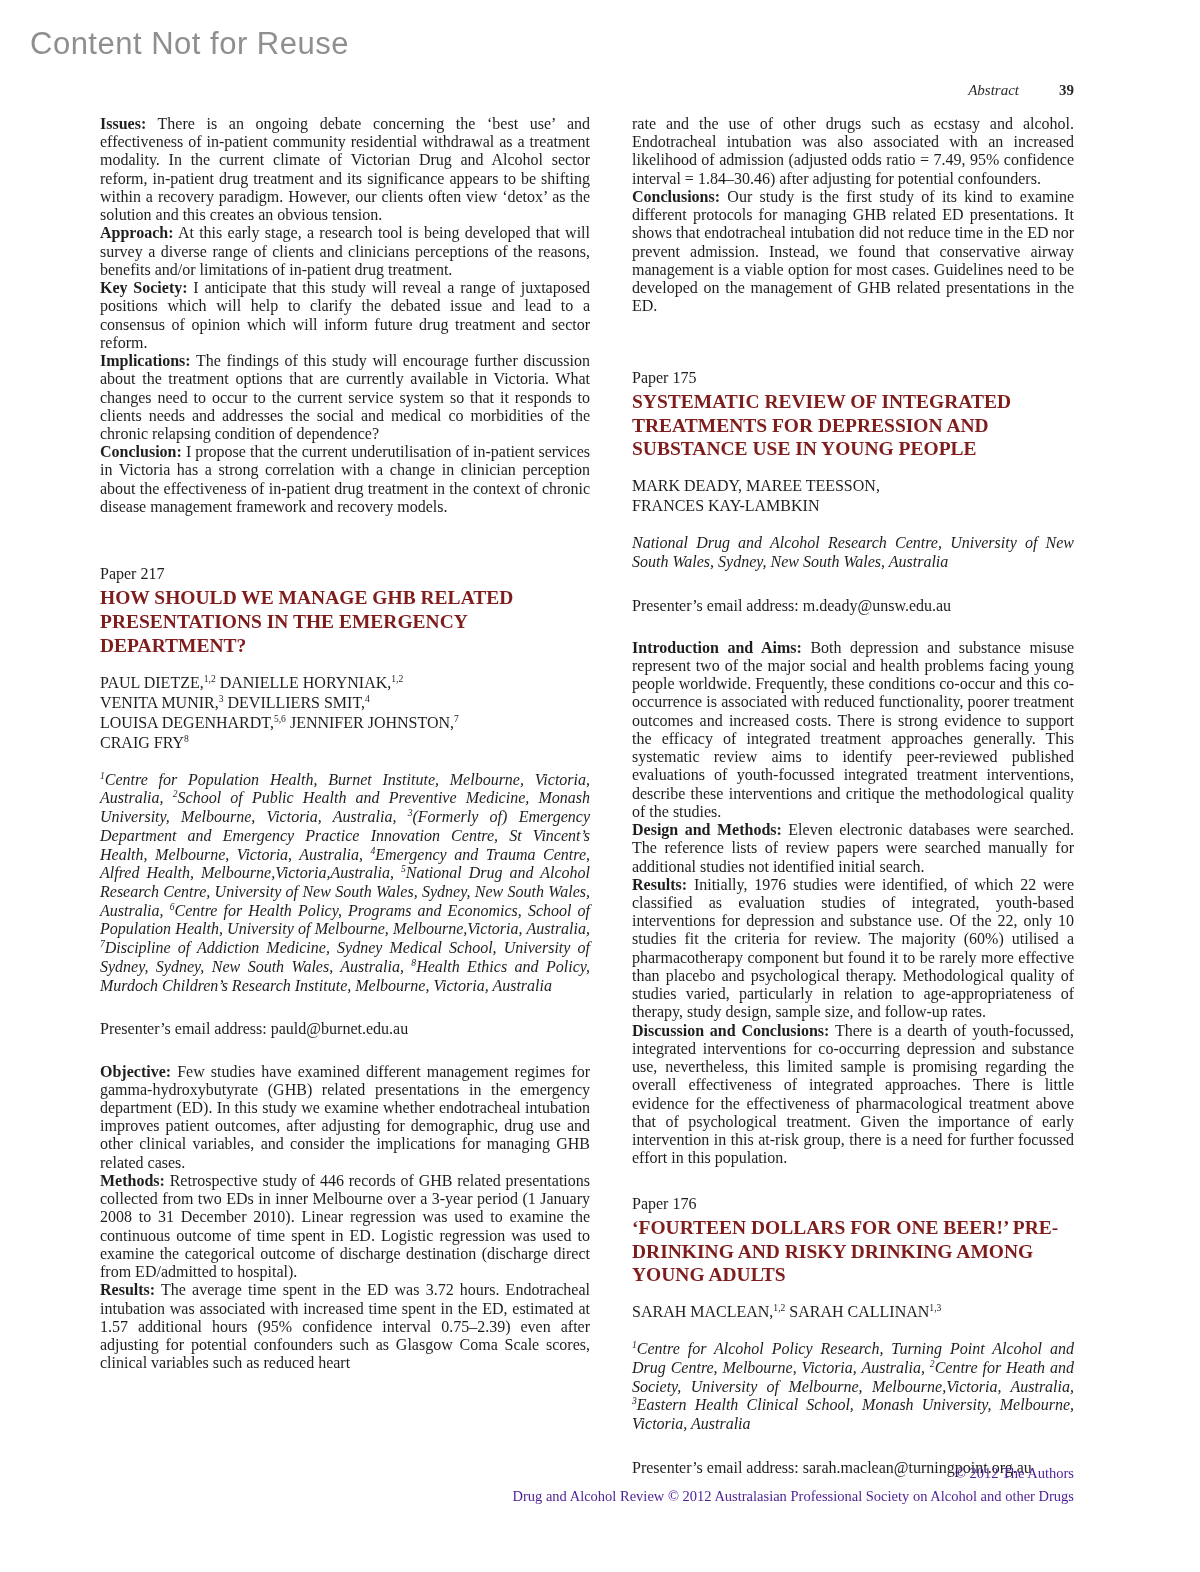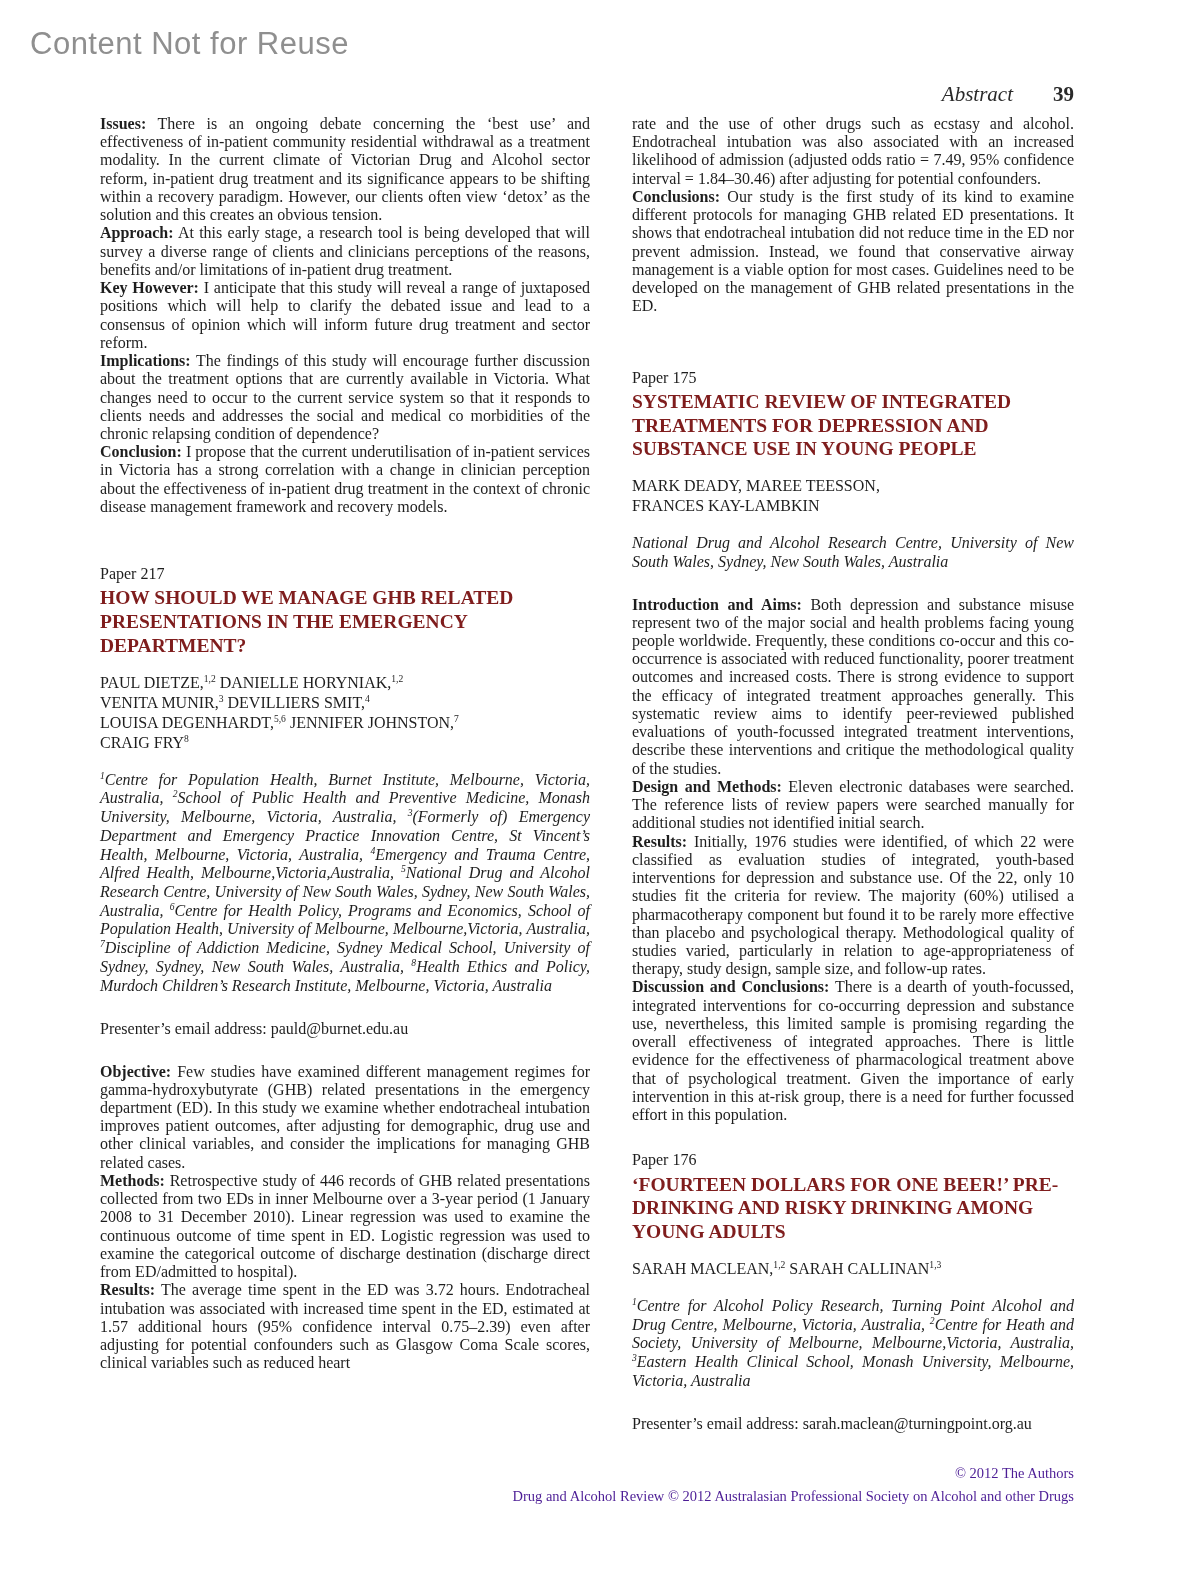--- a/index.html
+++ b/index.html
@@ -18,21 +18,21 @@
     left:30px;
     font-family:"Liberation Sans", sans-serif;
     font-size:31px;
     color:#8f8f8f;
     letter-spacing:0.5px;
   }
   .running-head{
     position:absolute;
     top:82px;
     right:90px;
-    font-size:21px;
+    font-size:15px;
     color:#2a2a2a;
   }
   .rh-label{font-style:italic;margin-right:40px;}
   .rh-page{font-weight:bold;}
   .columns{
     position:absolute;
     top:115px;
     left:100px;
     right:90px;
     display:flex;
@@ -108,21 +108,21 @@
     <span class="rh-label">Abstract</span><span class="rh-page">39</span>
   </div>
 
   <div class="columns">
 
     <div class="col-left">
 
       <div>
         <p class="para"><b>Issues:</b><span> There is an ongoing debate concerning the ‘best use’ and effectiveness of in-patient community residential withdrawal as a treatment modality. In the current climate of Victorian Drug and Alcohol sector reform, in-patient drug treatment and its significance appears to be shifting within a recovery paradigm. However, our clients often view ‘detox’ as the solution and this creates an obvious tension.</span></p>
         <p class="para"><b>Approach:</b><span> At this early stage, a research tool is being developed that will survey a diverse range of clients and clinicians perceptions of the reasons, benefits and/or limitations of in-patient drug treatment.</span></p>
-        <p class="para"><b>Key However:</b><span> I anticipate that this study will reveal a range of juxtaposed positions which will help to clarify the debated issue and lead to a consensus of opinion which will inform future drug treatment and sector reform.</span></p>
+        <p class="para"><b>Key Society:</b><span> I anticipate that this study will reveal a range of juxtaposed positions which will help to clarify the debated issue and lead to a consensus of opinion which will inform future drug treatment and sector reform.</span></p>
         <p class="para"><b>Implications:</b><span> The findings of this study will encourage further discussion about the treatment options that are currently available in Victoria. What changes need to occur to the current service system so that it responds to clients needs and addresses the social and medical co morbidities of the chronic relapsing condition of dependence?</span></p>
         <p class="para"><b>Conclusion:</b><span> I propose that the current underutilisation of in-patient services in Victoria has a strong correlation with a change in clinician perception about the effectiveness of in-patient drug treatment in the context of chronic disease management framework and recovery models.</span></p>
       </div>
 
       <div class="paper-block">
         <p class="paper-num">Paper 217</p>
         <h2 class="paper-title">HOW SHOULD WE MANAGE GHB RELATED PRESENTATIONS IN THE EMERGENCY DEPARTMENT?</h2>
         <div class="authors">
           <p>PAUL DIETZE,<sup>1,2</sup> DANIELLE HORYNIAK,<sup>1,2</sup></p>
           <p>VENITA MUNIR,<sup>3</sup> DEVILLIERS SMIT,<sup>4</sup></p>
@@ -148,20 +148,21 @@
       </div>
 
       <div class="paper-block" style="margin-top:52px;">
         <p class="paper-num">Paper 175</p>
         <h2 class="paper-title">SYSTEMATIC REVIEW OF INTEGRATED TREATMENTS FOR DEPRESSION AND SUBSTANCE USE IN YOUNG PEOPLE</h2>
         <div class="authors">
           <p>MARK DEADY, MAREE TEESSON,</p>
           <p>FRANCES KAY-LAMBKIN</p>
         </div>
         <p class="affiliation">National Drug and Alcohol Research Centre, University of New South Wales, Sydney, New South Wales, Australia</p>
+        <p class="email">Presenter’s email address: m.deady@unsw.edu.au</p>
         <div class="abstract-body">
           <p class="para"><b>Introduction and Aims:</b><span> Both depression and substance misuse represent two of the major social and health problems facing young people worldwide. Frequently, these conditions co-occur and this co-occurrence is associated with reduced functionality, poorer treatment outcomes and increased costs. There is strong evidence to support the efficacy of integrated treatment approaches generally. This systematic review aims to identify peer-reviewed published evaluations of youth-focussed integrated treatment interventions, describe these interventions and critique the methodological quality of the studies.</span></p>
           <p class="para"><b>Design and Methods:</b><span> Eleven electronic databases were searched. The reference lists of review papers were searched manually for additional studies not identified initial search.</span></p>
           <p class="para"><b>Results:</b><span> Initially, 1976 studies were identified, of which 22 were classified as evaluation studies of integrated, youth-based interventions for depression and substance use. Of the 22, only 10 studies fit the criteria for review. The majority (60%) utilised a pharmacotherapy component but found it to be rarely more effective than placebo and psychological therapy. Methodological quality of studies varied, particularly in relation to age-appropriateness of therapy, study design, sample size, and follow-up rates.</span></p>
           <p class="para"><b>Discussion and Conclusions:</b><span> There is a dearth of youth-focussed, integrated interventions for co-occurring depression and substance use, nevertheless, this limited sample is promising regarding the overall effectiveness of integrated approaches. There is little evidence for the effectiveness of pharmacological treatment above that of psychological treatment. Given the importance of early intervention in this at-risk group, there is a need for further focussed effort in this population.</span></p>
         </div>
       </div>
 
       <div class="paper-block-tight">
         <p class="paper-num">Paper 176</p>

